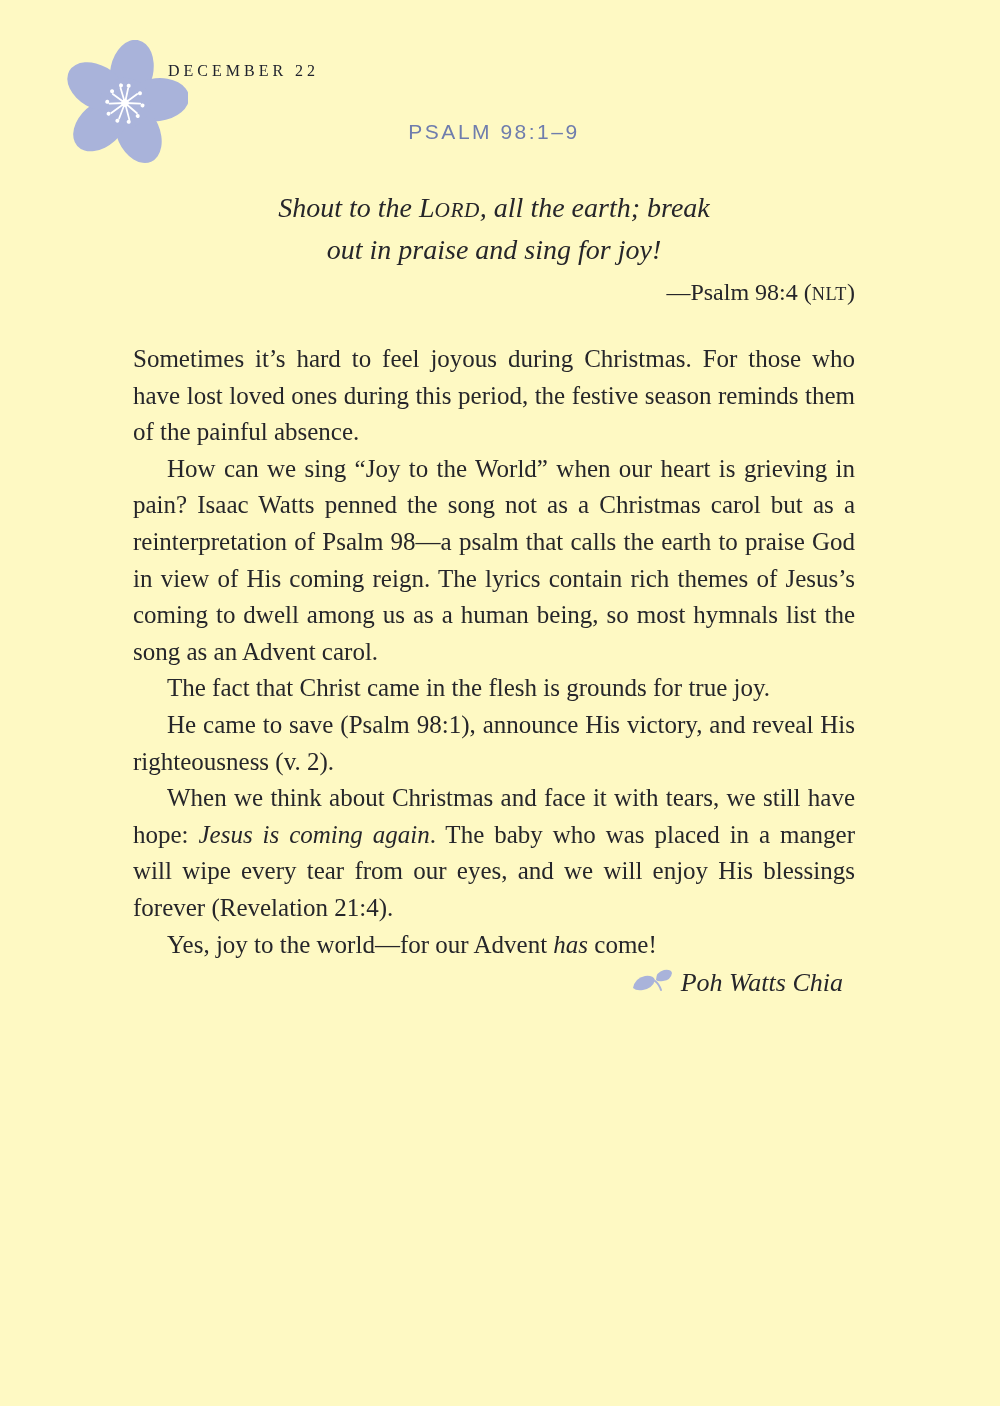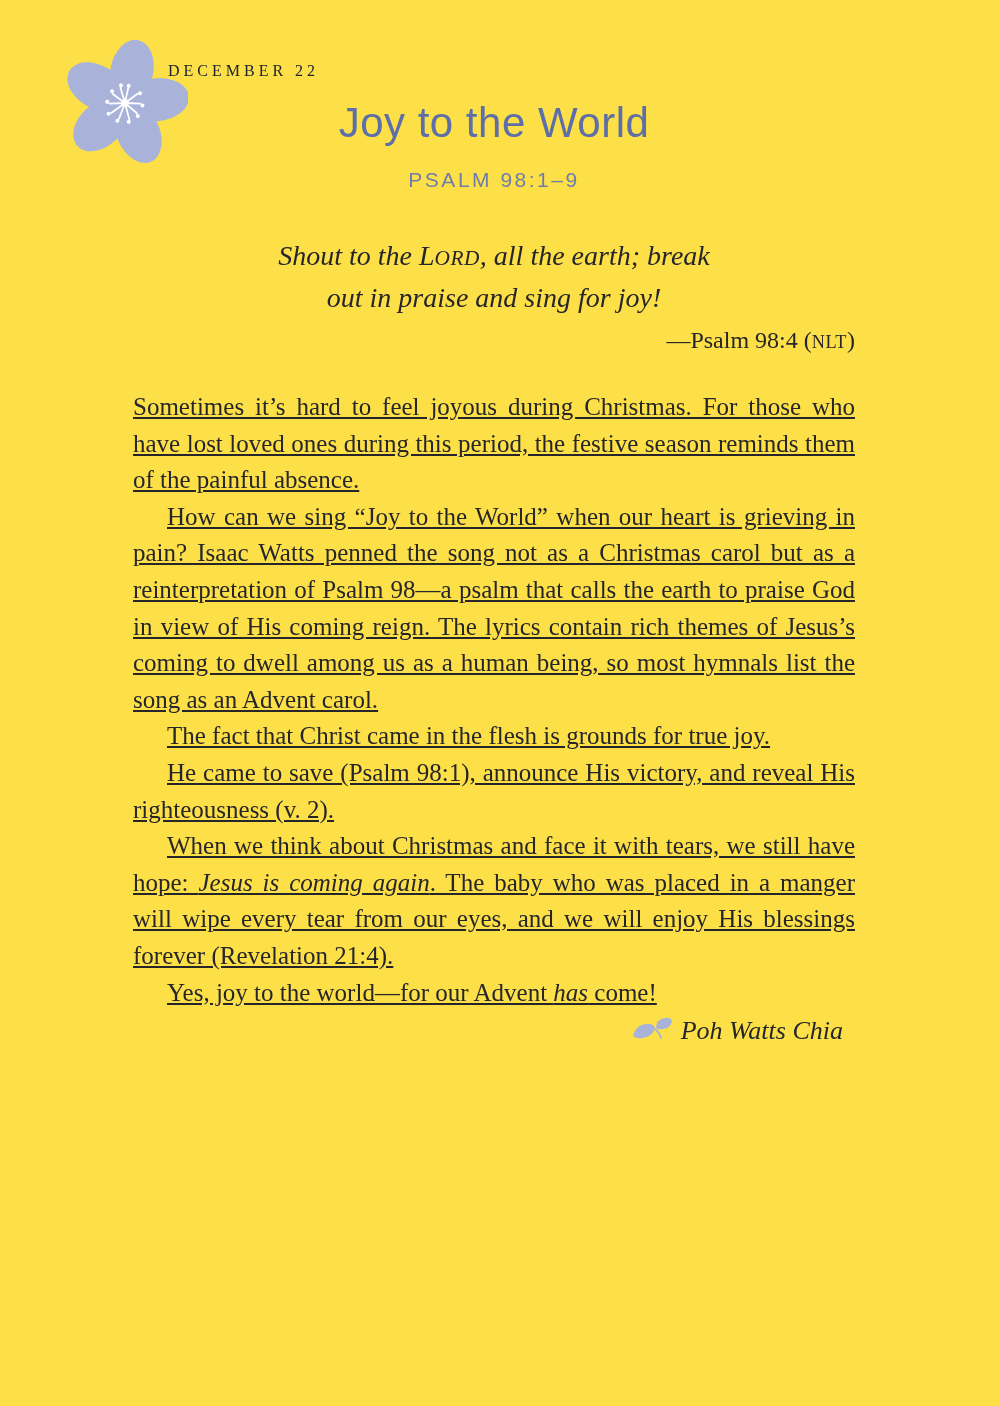--- a/index.html
+++ b/index.html
@@ -4,21 +4,21 @@
 <style>
   html, body {
     margin: 0;
     padding: 0;
     background: #ffffff;
   }
   .page {
     position: relative;
     width: 1000px;
     height: 1406px;
-    background: #fde047;
+    background: #fef9c3;
     overflow: hidden;
     font-family: "Liberation Serif", serif;
     color: #26262a;
   }
   
   .flower {
     position: absolute;
     top: 40px;
     left: 62px;
     width: 126px;
@@ -74,21 +74,20 @@
     text-align: right;
     font-style: normal;
     font-size: 24px;
     color: #26262a;
   }
   .body-text {
     margin-top: 35px;
     font-size: 25px;
     line-height: 36.6px;
     text-align: justify;
-    text-decoration: underline;
   }
   .body-text p {
     margin: 0;
   }
   .body-text p.indent {
     text-indent: 34px;
   }
   .italic {
     font-style: italic;
   }
@@ -148,21 +147,20 @@
         <circle cx="44" cy="37" r="1.6"></circle>
         <circle cx="50" cy="50" r="3"></circle>
       </g>
     </g>
   </svg>
 
   <div class="date-label">DECEMBER 22</div>
 
   <div class="content">
 
-    <div class="page-title">Joy to the World</div>
 
     <div class="passage-ref">PSALM 98:1–9</div>
 
     <div class="verse">
       <span>Shout to the L</span><span class="smallcaps">ORD</span><span>, all the earth; break</span><br>
       <span>out in praise and sing for joy!</span>
     </div>
 
     <div class="verse-attribution">
       <span>—Psalm 98:4 (</span><span class="smallcaps">NLT</span><span>)</span>

